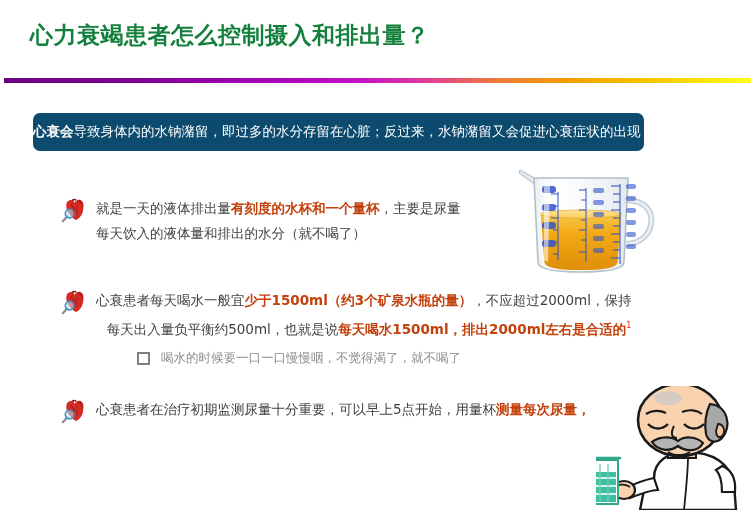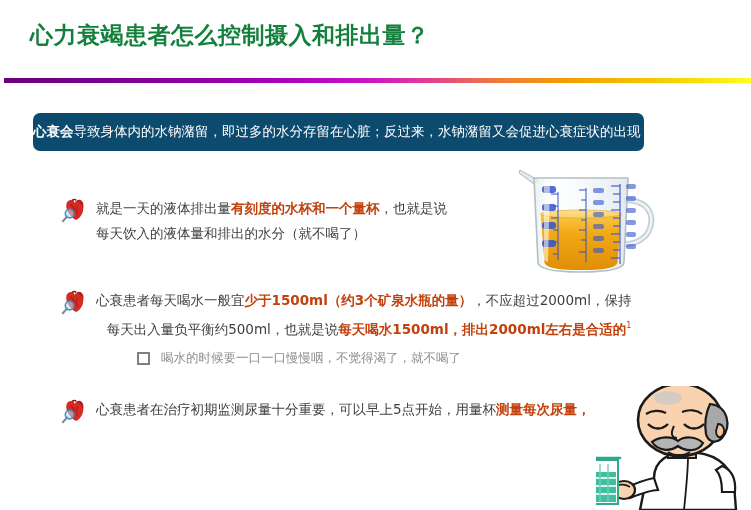--- a/index.html
+++ b/index.html
@@ -162,21 +162,21 @@
       <path d="M18 5.2 C19.6 3.6 22 3.4 23.6 4.8 C25.6 6.6 25.9 9.6 25 12.6 C24.3 9.6 22.4 6.8 19.6 5.6 Z" fill="#B81F1A"></path>
       <path d="M12.5 8.5 C14.5 9.8 16 12 16.8 14.6" stroke="#9E1712" stroke-width="1.1" fill="none" opacity="0.75"></path>
       <path d="M19.5 9.5 C18.4 12 18.3 15.4 19.4 18.8" stroke="#9E1712" stroke-width="1.1" fill="none" opacity="0.6"></path>
       <path d="M14 4.6 C15.3 3.4 17 3.3 18.3 4.3" stroke="#8F1410" stroke-width="1.6" fill="none"></path>
       <line x1="9.3" y1="20.2" x2="4.8" y2="25.2" stroke="#8C8C8C" stroke-width="2.1" stroke-linecap="round"></line>
       <circle cx="11.6" cy="17.6" r="4.3" fill="#BEE4F5" fill-opacity="0.55" stroke="#3F93C8" stroke-width="1.6"></circle>
     </svg>
   </span>
   <div class="bullet-body">
     <div>
-      <span>就是一天的液体排出量</span><span class="hl">有刻度的水杯和一个量杯</span><span>，也就是说</span>
+      <span>就是一天的液体排出量</span><span class="hl">有刻度的水杯和一个量杯</span><span>，主要是尿量</span>
     </div>
     <div>
       <span>每天饮入的液体量和排出的水分（就不喝了）</span>
     </div>
   </div>
 </div>
 
 <div class="bullet-row" id="bullet-2">
   <span class="bullet-icon">
     <svg viewBox="0 0 30 30" width="30" height="30">

